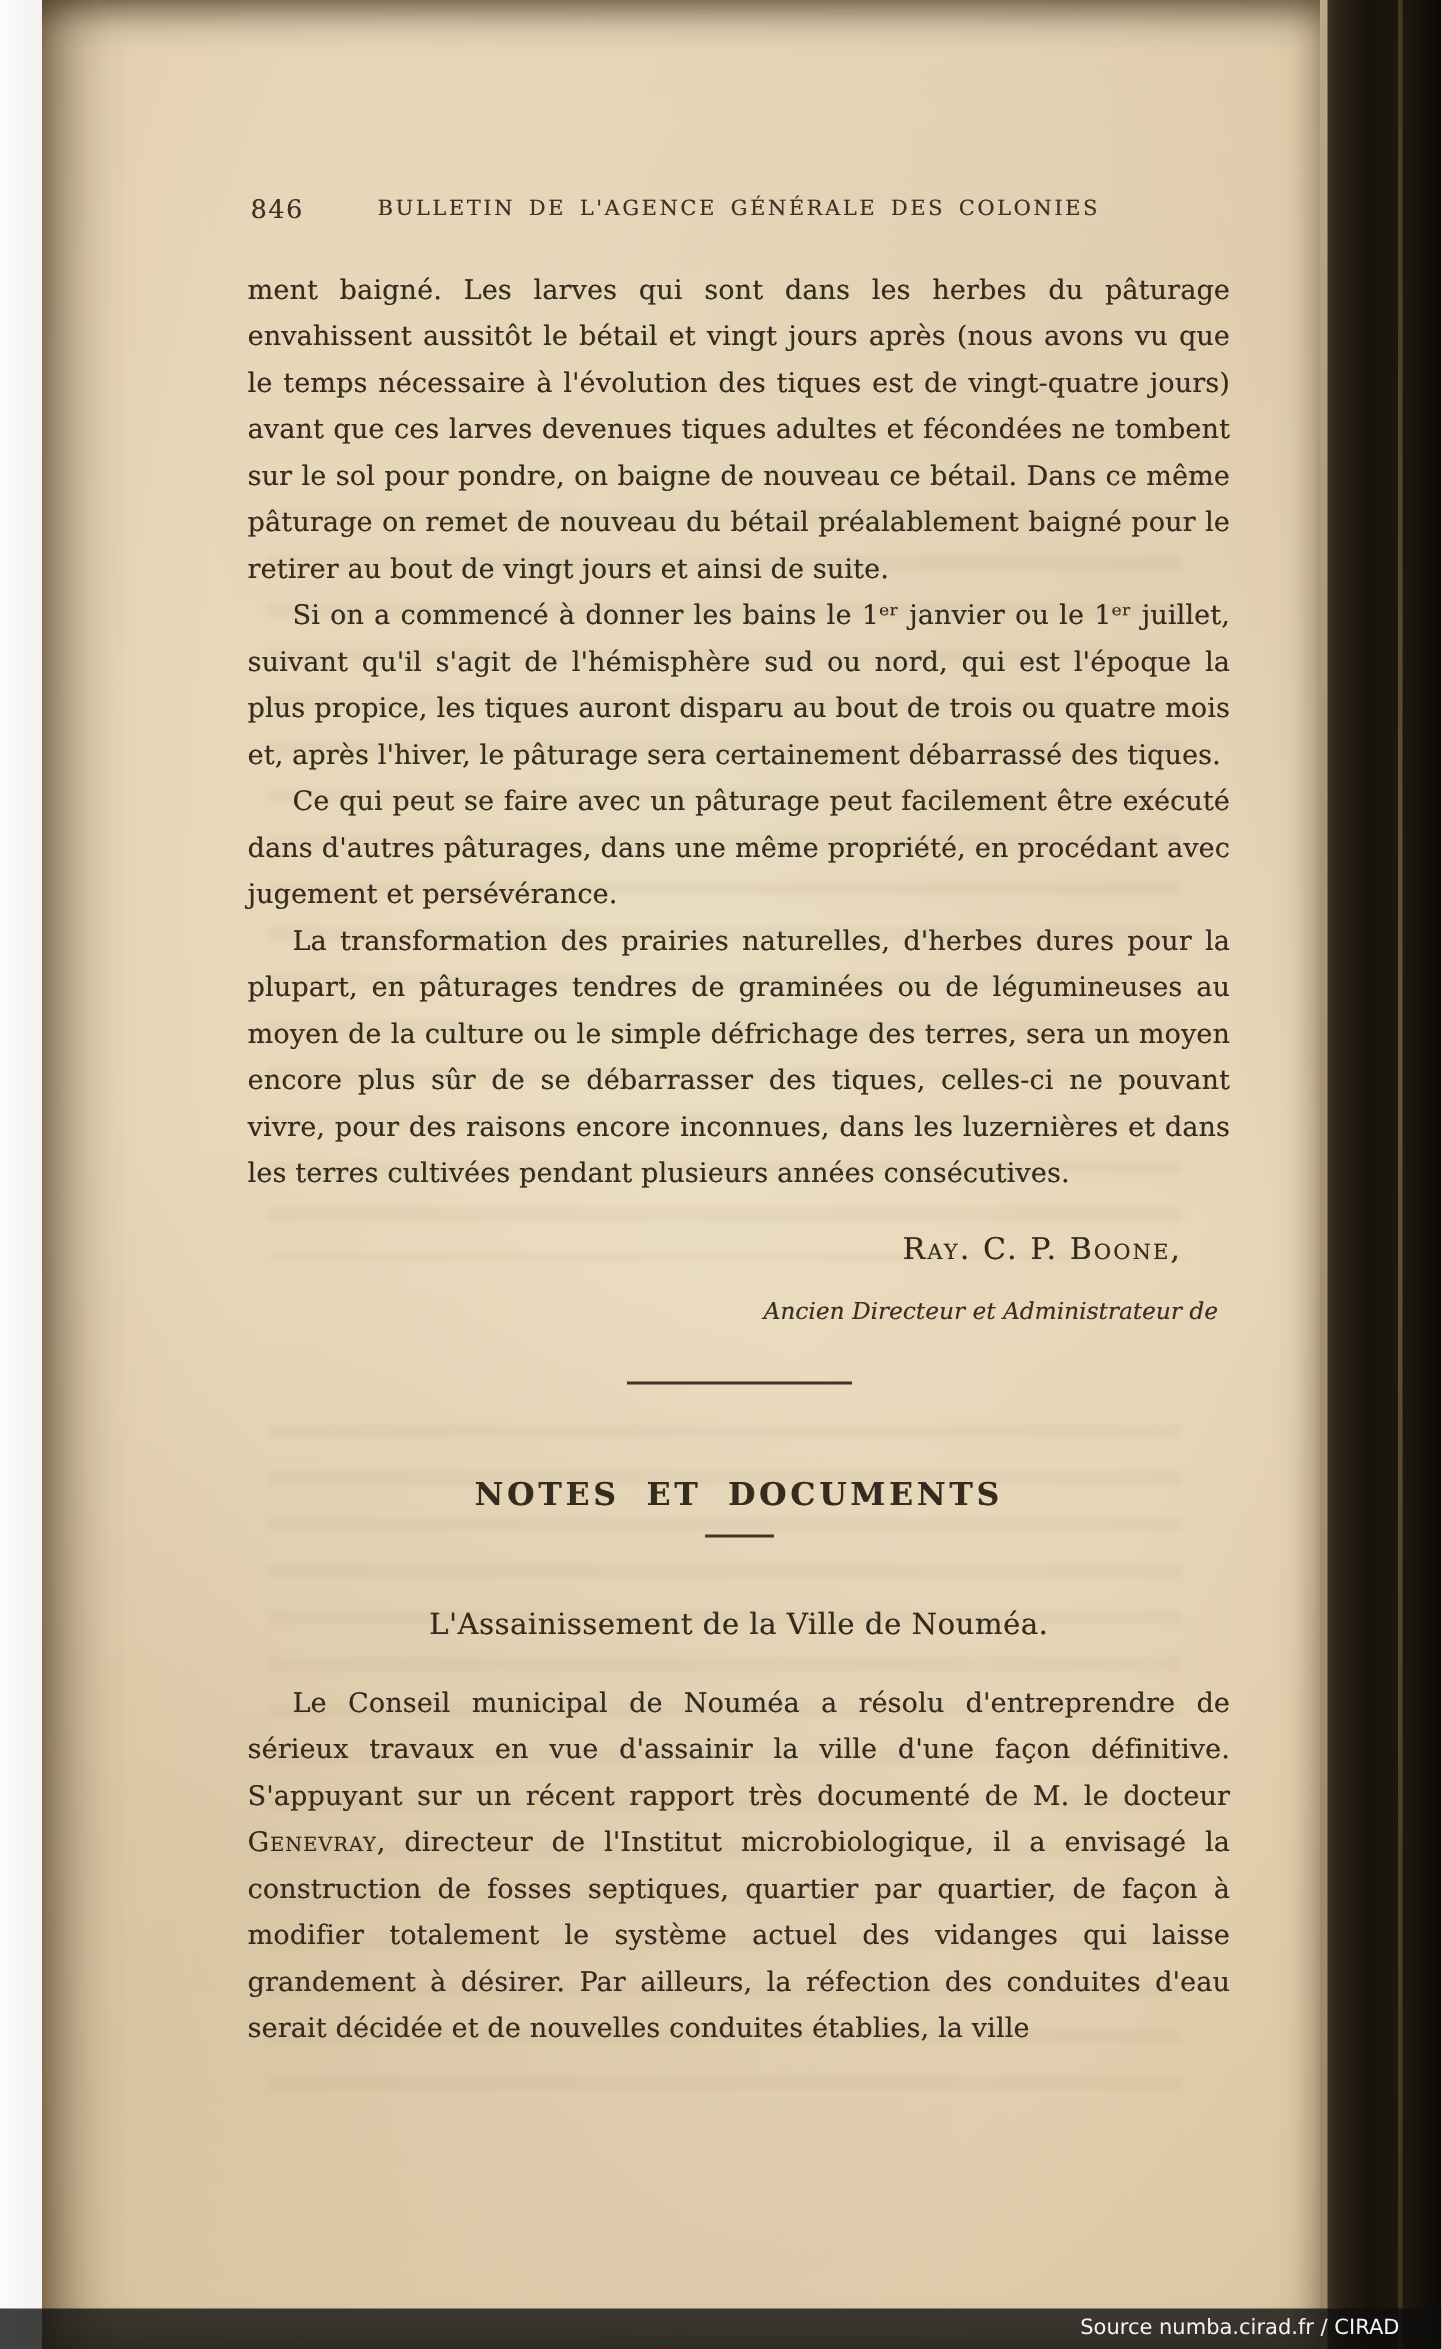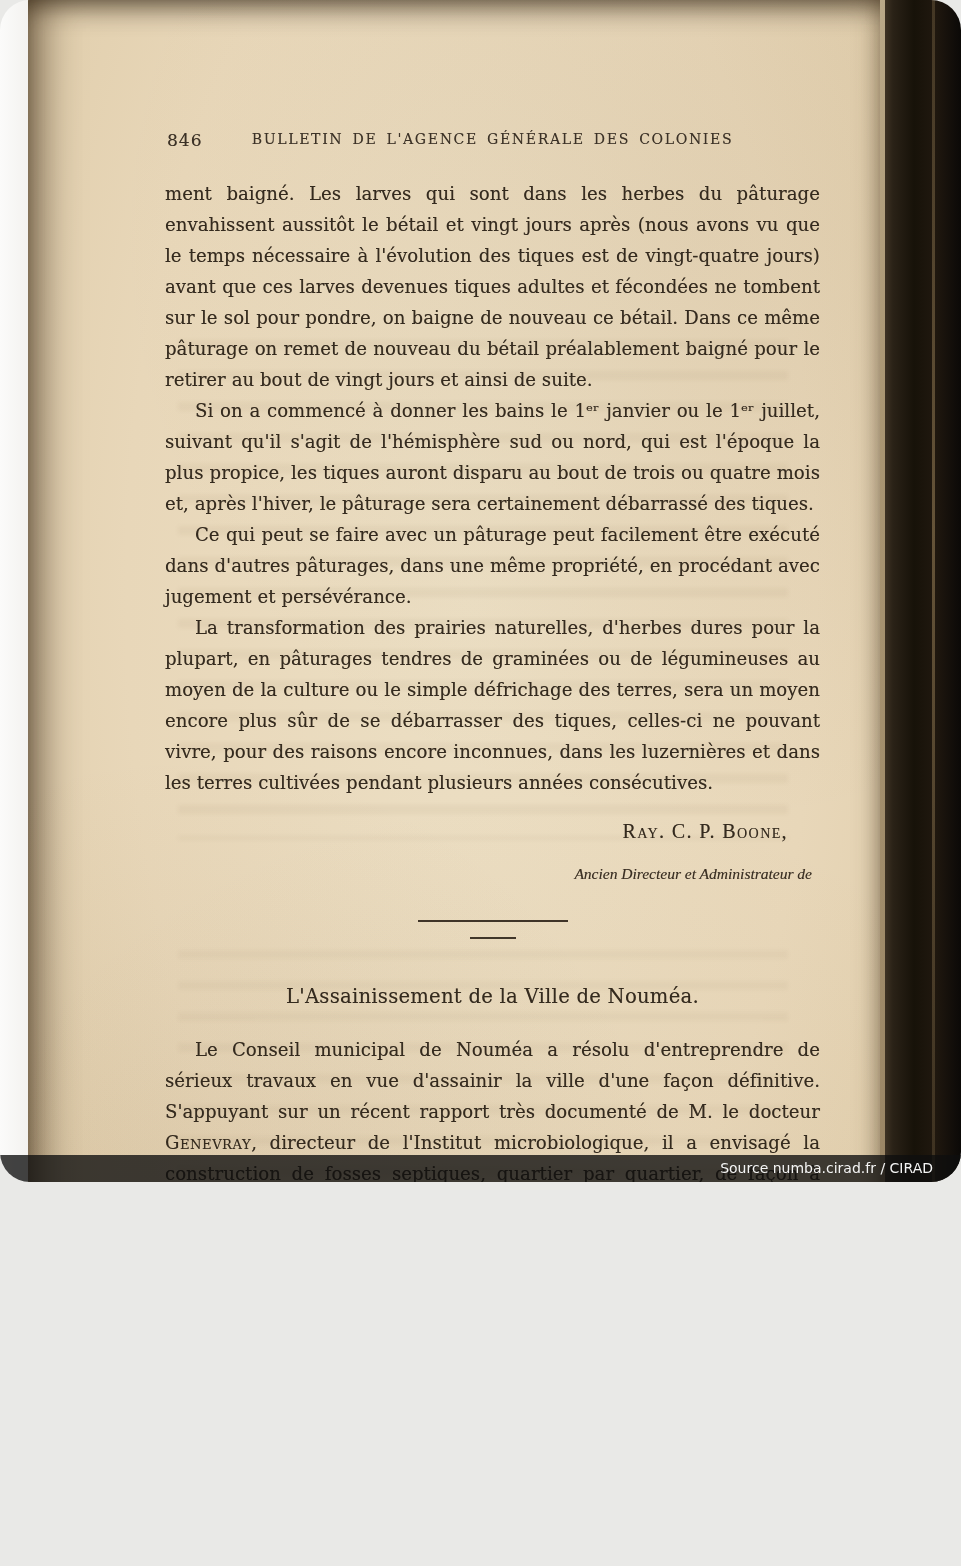--- a/index.html
+++ b/index.html
@@ -1,25 +1,24 @@
 <!DOCTYPE html>
 <html><head>
 <meta charset="utf-8">
 <style>
   html, body { margin: 0; padding: 0; }
   body { background: #e9e9e7; }
 
   .scan {
     position: relative;
     width: 961px;
-    height: 1182px;
+    height: 1566px;
     overflow: hidden;
     background: linear-gradient(90deg, #fbfbfa 0%, #f1efec 4%, #ececea 100%);
     font-family: "DejaVu Serif", serif;
-    border-radius: 30px;
   }
 
   
   .paper {
     position: absolute;
     left: 28px; top: 0;
     width: 852px; height: 1566px;
     background: radial-gradient(ellipse at 52% 38%, #ecdfc4 0%, #e8d7b9 55%, #dfcca9 90%, #d8c29c 100%);
     box-shadow:
       inset 30px 0 42px -18px rgba(48, 30, 12, 0.62),
@@ -101,21 +100,21 @@
   .body p, .article-body p {
     margin: 0;
     font-size: 18px;
     line-height: 31px;
     text-align: justify;
     text-indent: 30px;
     letter-spacing: 0.1px;
   }
   .body p.continuation { text-indent: 0; }
 
-  .signature { margin-top: 22px; font-family: Liberation Serif, serif; }
+  .signature { margin-top: 22px; }
   .sig-name {
     text-align: right;
     padding-right: 32px;
     font-variant: small-caps;
     font-size: 20px;
     letter-spacing: 1.4px;
   }
   .sig-role {
     text-align: right;
     font-style: italic;
@@ -197,20 +196,21 @@
       <p>La transformation des prairies naturelles, d'herbes dures pour la plupart, en pâturages tendres de graminées ou de légumineuses au moyen de la culture ou le simple défrichage des terres, sera un moyen encore plus sûr de se débarrasser des tiques, celles-ci ne pouvant vivre, pour des raisons encore inconnues, dans les luzernières et dans les terres cultivées pendant plusieurs années consécutives.</p>
     </div>
 
     <div class="signature">
       <div class="sig-name">Ray. C. P. Boone,</div>
       <div class="sig-role role1">Ancien Directeur et Administrateur de</div>
     </div>
 
     <div class="divider"></div>
 
+    <div class="section-title">NOTES ET DOCUMENTS</div>
     <div class="section-underline"></div>
 
     <div class="article-title">L'Assainissement de la Ville de Nouméa.</div>
 
     <div class="article-body">
       <p><span>Le Conseil municipal de Nouméa a résolu d'entreprendre de sérieux travaux en vue d'assainir la ville d'une façon définitive. S'appuyant sur un récent rapport très documenté de M. le docteur </span><span class="smallcaps">Genevray</span><span>, directeur de l'Institut microbiologique, il a envisagé la construction de fosses septiques, quartier par quartier, de façon à modifier totalement le système actuel des vidanges qui laisse grandement à désirer. Par ailleurs, la réfection des conduites d'eau serait décidée et de nouvelles conduites établies, la ville</span></p>
     </div>
 
   </div>
 

